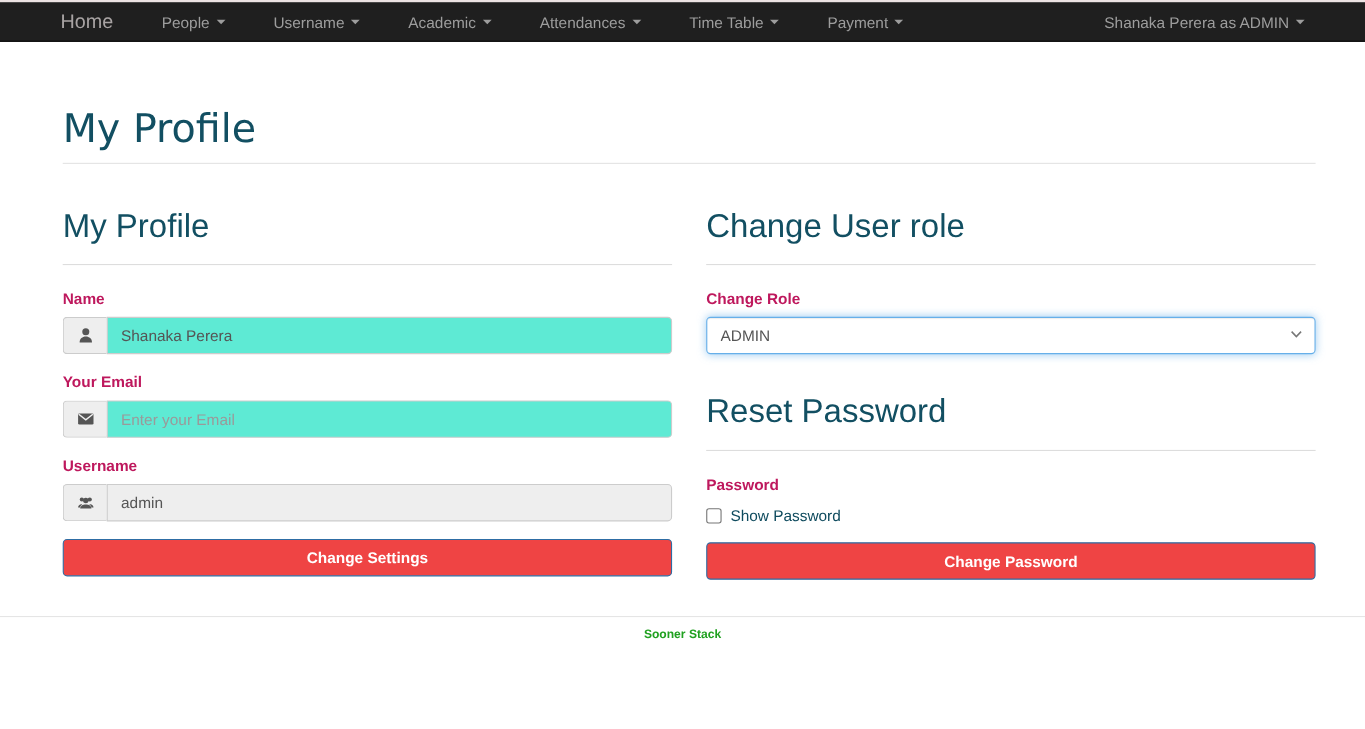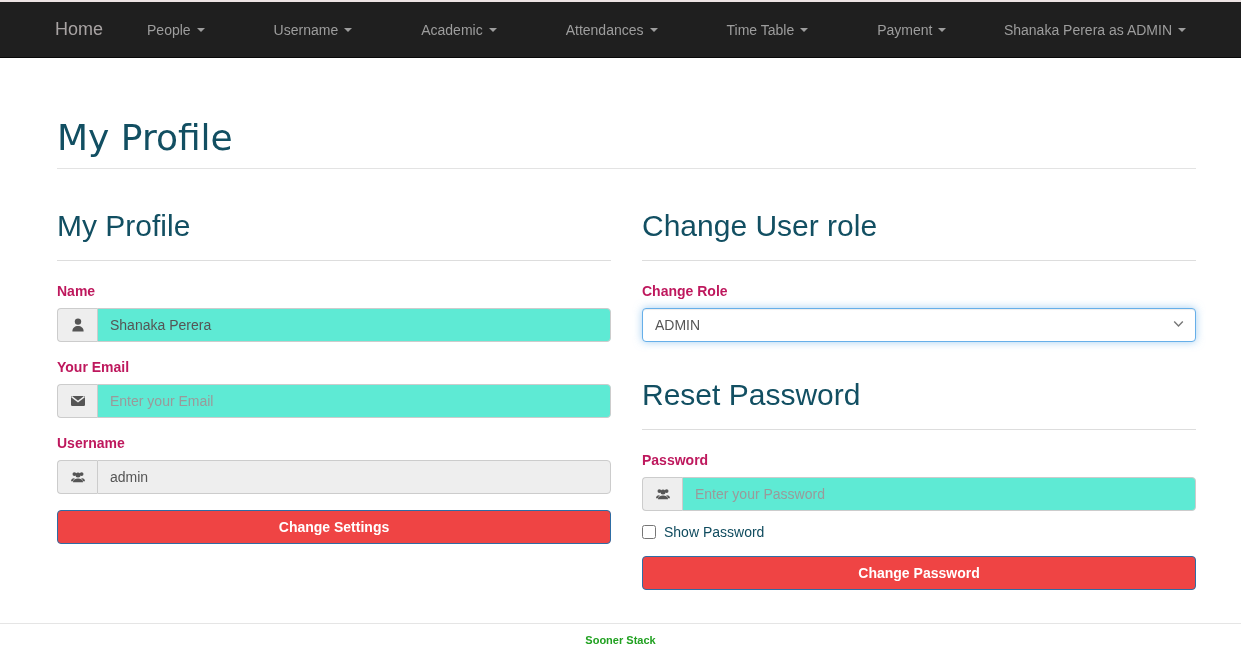--- a/index.html
+++ b/index.html
@@ -5,27 +5,27 @@
   * { box-sizing: border-box; margin: 0; padding: 0; }
   html, body {
     width: 1241px; height: 663px;
     background: #ffffff;
     font-family: "Liberation Sans", sans-serif;
     overflow: hidden;
   }
   
   .top-strip { height: 2px; background: #ece3e3; }
   .navbar {
-    height: 56px; background: #1f1f1f; border-bottom: 1px solid #080808;
+    height: 36px; background: #1f1f1f; border-bottom: 1px solid #080808;
     display: flex; align-items: center; padding: 0 40px 0 40px;
   }
   .navbar-brand {
     color: #a8a3a3; font-size: 18px; padding: 0 15px; cursor: pointer;
   }
-  .nav-list { list-style: none; display: flex; align-items: flex-end; gap: 25px; }
+  .nav-list { list-style: none; display: flex; align-items: flex-end; }
   .nav-item {
     color: #9d9d9d; font-size: 14px; padding: 0 15px; margin-left: 14px;
     cursor: pointer; display: flex; align-items: center; white-space: nowrap;
   }
   .nav-right { margin-left: auto; }
   .caret {
     display: inline-block; width: 0; height: 0; margin-left: 6px;
     border-left: 4px solid transparent; border-right: 4px solid transparent;
     border-top: 4px solid currentColor;
   }
@@ -203,33 +203,20 @@
         </select>
         <svg class="select-chevron" width="11" height="8" viewBox="0 0 11 8">
           <path d="M1.2 1.5 L5.5 6 L9.8 1.5" fill="none" stroke="#777" stroke-width="1.4"></path>
         </svg>
       </div>
 
       <h2 class="section-title reset-title">Reset Password</h2>
       <hr class="section-rule">
 
       <label class="field-label">Password</label>
-      <div class="input-group">
-        <span class="input-addon">
-          <svg class="icon-svg" width="16" height="16" viewBox="0 0 16 16" fill="#555">
-            <circle cx="4.4" cy="5.1" r="1.9"></circle>
-            <circle cx="11.6" cy="5.1" r="1.9"></circle>
-            <circle cx="8" cy="5.9" r="2.5"></circle>
-            <path d="M2.9 13.2c0-2.2 2.2-3.6 5.1-3.6s5.1 1.4 5.1 3.6z"></path>
-            <path d="M1 12.3c0-1.8 1.3-2.9 3-3l.9.1c-1.1.7-1.9 1.7-2.1 2.9z"></path>
-            <path d="M15 12.3c0-1.8-1.3-2.9-3-3l-.9.1c1.1.7 1.9 1.7 2.1 2.9z"></path>
-          </svg>
-        </span>
-        <input type="password" placeholder="Enter your Password" style="">
-      </div>
 
       <div class="check-row">
         <input type="checkbox" style="">
         <span>Show Password</span>
       </div>
 
       <button class="btn-primary">Change Password</button>
     </div>
 
   </div>

